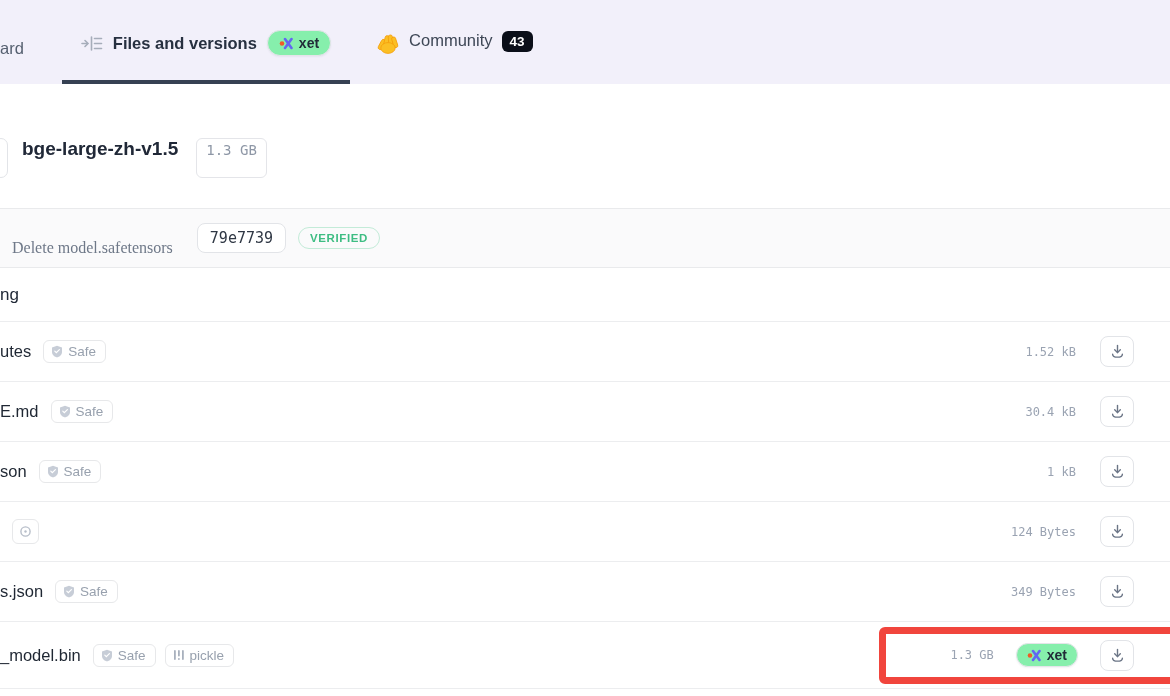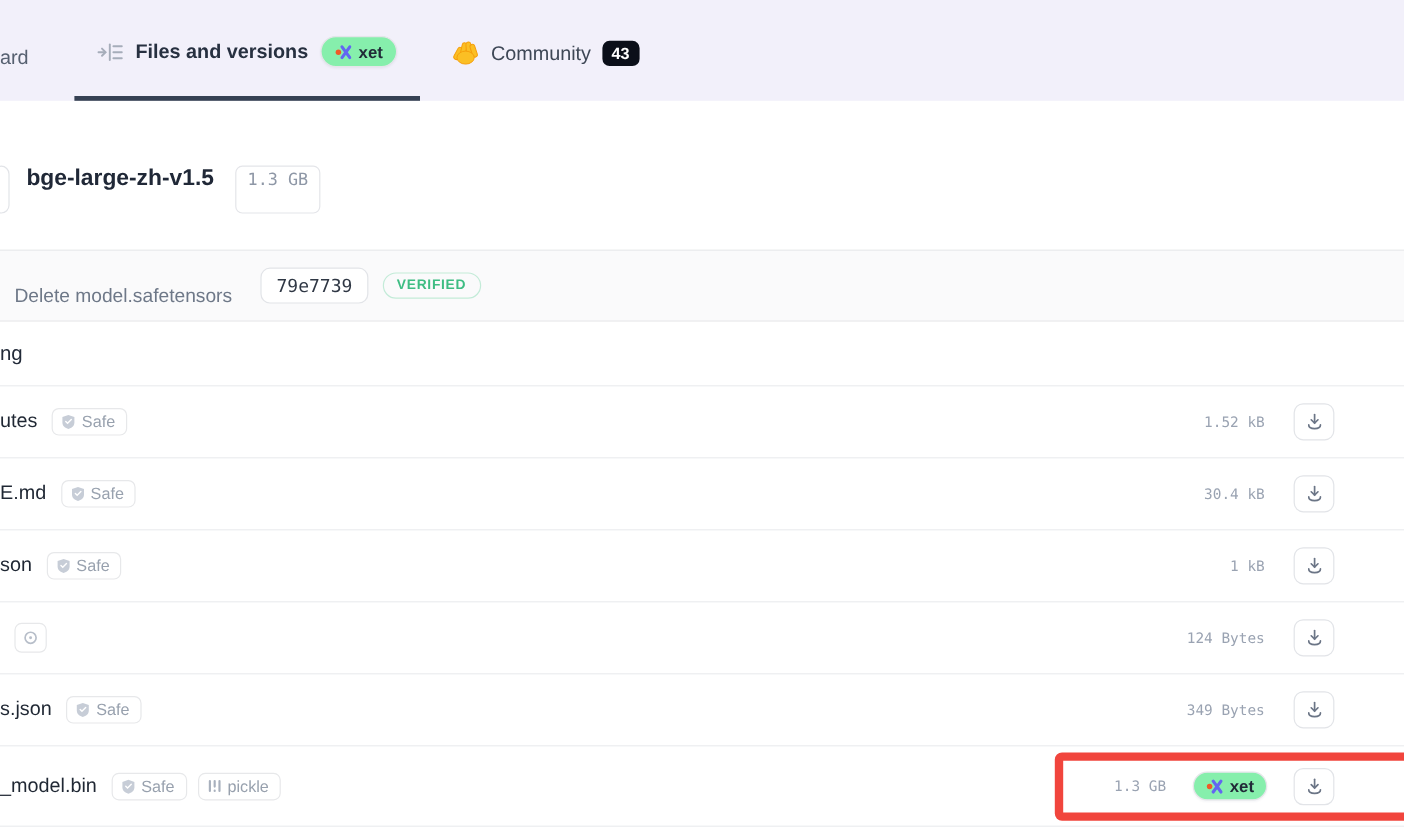--- a/index.html
+++ b/index.html
@@ -10,21 +10,21 @@
   
   .tabbar { position:absolute; top:0; left:0; right:0; height:84px;
     background:#f2f0fa; display:flex; align-items:stretch; }
   .tab { display:flex; align-items:center; height:84px; font-size:16.5px;
     color:#566070; border-bottom:4px solid transparent; cursor:pointer; }
   .tab-partial { padding-left:0; margin-top:8px; }
   .tab-files { margin-left:38px; padding:0 19px; gap:10px; margin-top:0;
     border-bottom-color:#364153; font-weight:700; color:#273040; }
   .tab-files .tab-label { padding-top:6px; }
   .tab-community { margin-left:26px; gap:9px; color:#3e4756; }
-  .tab-community .tab-inner { padding-top:6px; display:flex; align-items:flex-end; gap:9px; }
+  .tab-community .tab-inner { padding-top:6px; display:flex; align-items:flex-start; gap:9px; }
   .count-badge { background:#0b0f19; color:#fff; border-radius:6px;
     padding:3px 8px; font-size:13.5px; font-weight:700; }
   .xet-pill { display:inline-flex; align-items:center; gap:6px; background:#86efac;
     border:1px solid #e4e5e9; border-radius:999px; padding:4px 11px;
     font-size:14px; font-weight:700; color:#212b38;
     box-shadow:0 1px 2px rgba(40,40,80,.06); }
   .tab-files .xet-pill { margin-top:6px; }
 
   
   .title-row { position:absolute; top:138px; left:0; right:0; height:40px;
@@ -33,33 +33,33 @@
     background:#fff; border:1px solid #e2e4e8; border-radius:10px; }
   .repo-name { margin-left:22px; font-size:19px; font-weight:700; color:#202837; }
   .repo-size-badge { margin-left:18px; font-family:"DejaVu Sans Mono", monospace;
     font-size:14px; color:#8e97a6; border:1px solid #e4e5e9; border-radius:6px;
     padding:3px 9px; background:#fff; }
 
   
   .commit-bar { position:absolute; top:208px; left:0; right:0; height:60px;
     background:#fafafb; border-top:1px solid #e9eaec; border-bottom:1px solid #e9eaec;
     display:flex; align-items:center; padding-left:12px; }
-  .commit-msg { font-family:Liberation Sans, sans-serif; font-size:16px;
+  .commit-msg { font-family:Liberation Serif, serif; font-size:16px;
     color:#6e7888; cursor:pointer;margin-top:19px; }
   .commit-hash { margin-left:24px; font-family:"DejaVu Sans Mono", monospace;
     font-size:15px; color:#2f3744; background:#fff; border:1px solid #e2e4e8;
     border-radius:8px; padding:5px 12px; cursor:pointer; }
   .verified-badge { margin-left:12px; font-size:11.5px; font-weight:600;
     letter-spacing:.6px; color:#3ebd83; border:1px solid #c3ebd8;
     border-radius:999px; padding:4px 11px; }
 
   
   .filelist { position:absolute; top:268px; left:0; right:0; }
   .row { display:flex; align-items:center; border-bottom:1px solid #ecedef;
-    padding-right:58px; height:60px; }
+    padding-right:36px; height:60px; }
   .row-folder { height:54px; }
   .row-last { height:67px; }
   .fname { font-size:16.5px; color:#1f2733; cursor:pointer; }
   .folder-name { font-size:17px; color:#222a38; cursor:pointer; }
   .badge { display:inline-flex; align-items:center; gap:5px; margin-left:12px;
     border:1px solid #e7e8ea; border-radius:6px; padding:3px 9px 3px 7px;
     font-size:13.5px; color:#98a1ae; background:#fff; cursor:pointer; }
   .badge + .badge { margin-left:9px; }
   .badge-icononly { padding:5px 6px; }
   .row-right { margin-left:auto; display:flex; align-items:center; gap:24px; }

